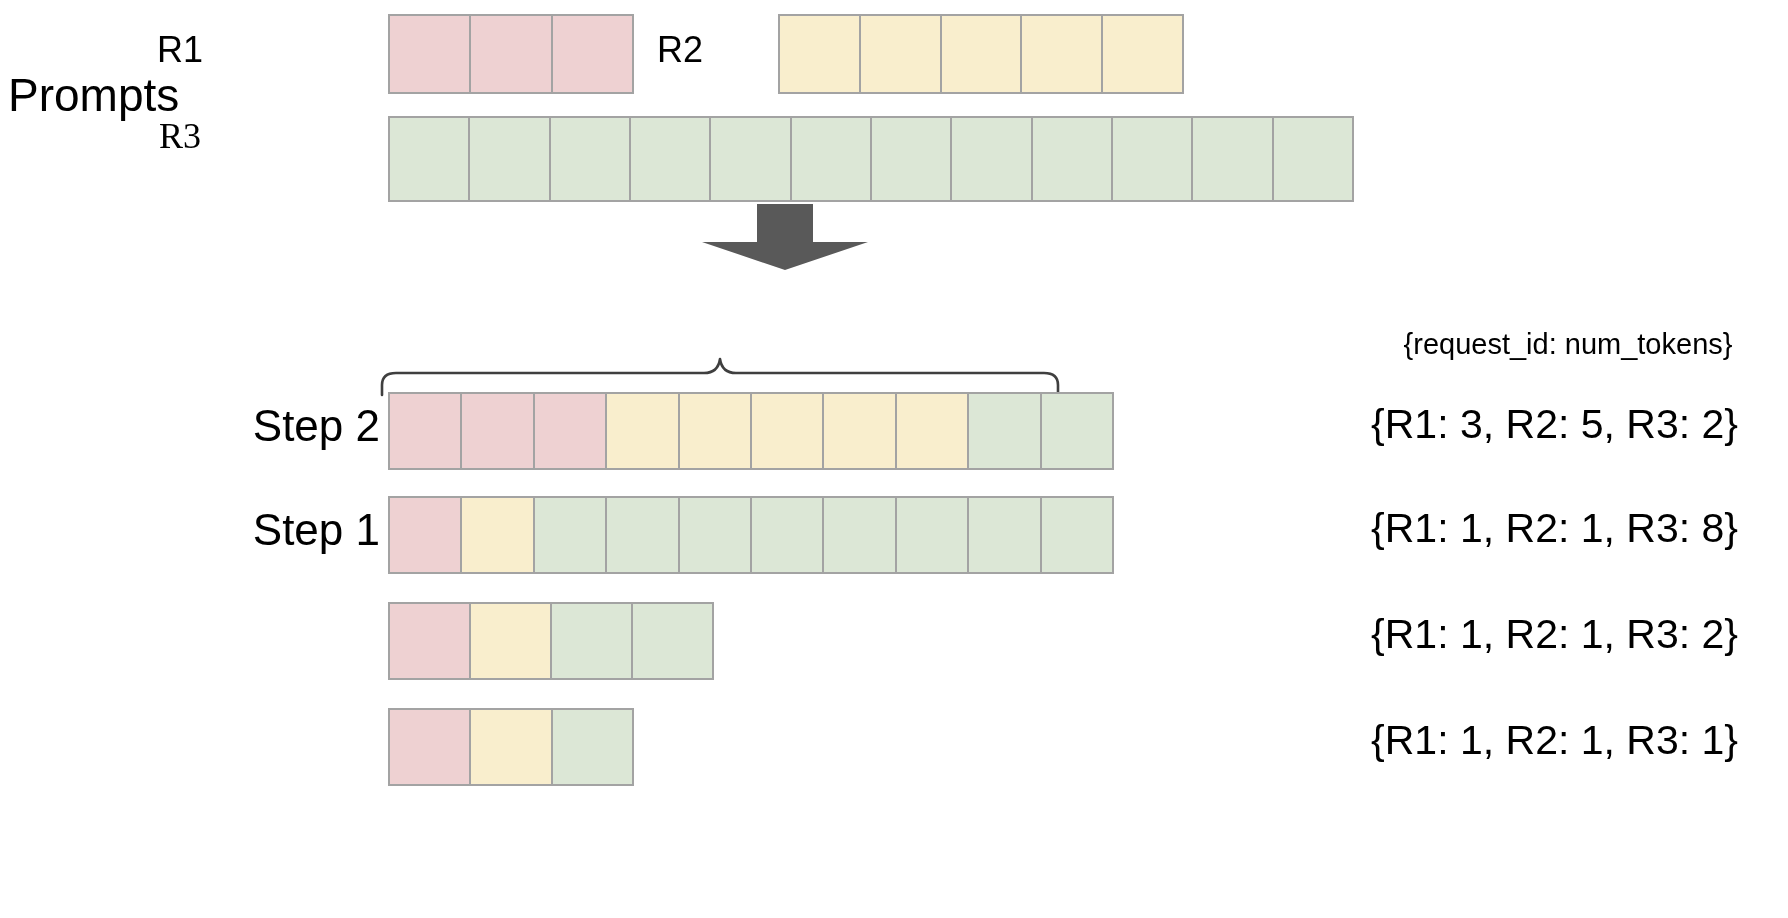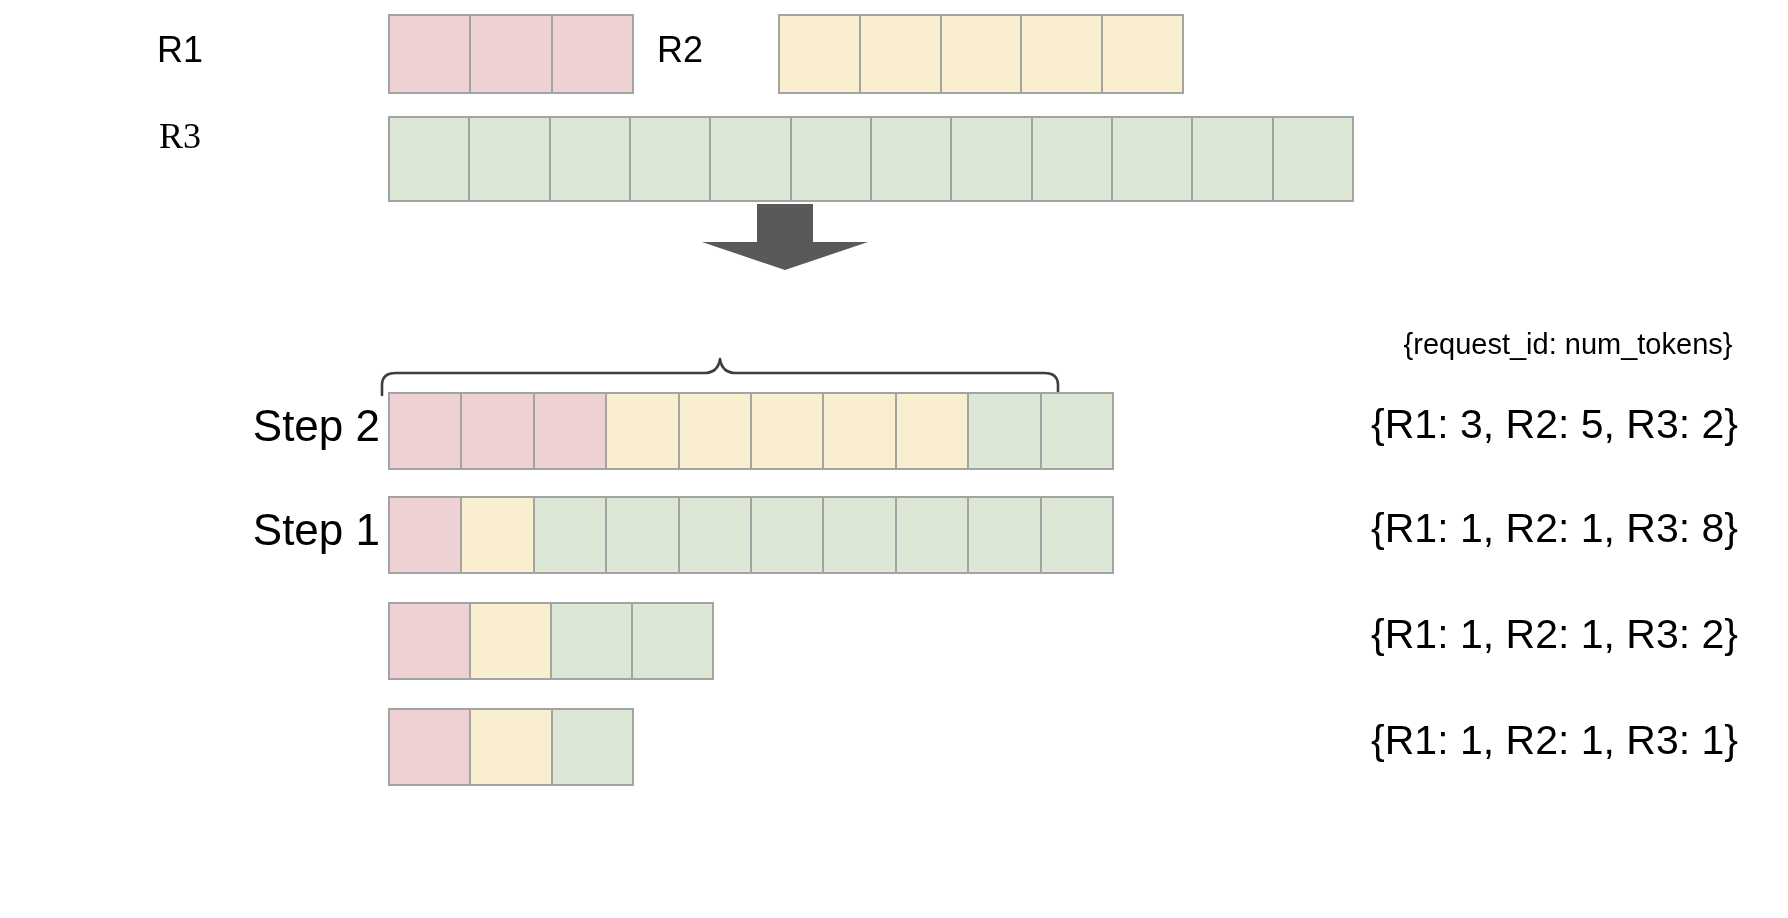--- a/index.html
+++ b/index.html
@@ -107,20 +107,21 @@
     top: 286px;
     width: 520px;
     text-align: center;
   }
 </style>
 </head>
 <body>
 
 <div id="stage">
 
+  <div class="lbl prompts-label">Prompts</div>
 
   <div class="lbl rlabel" style="left:120px; top:32px;">R1</div>
 
   <div class="bar" id="prompt-bar-r1" style="left:388px; top:14px; width:246px; height:80px;">
       <div class="cell r1" style="flex: 1 1 0px; background: rgb(238, 209, 210);"></div>
       <div class="cell r1" style="flex: 1 1 0px; background: rgb(238, 209, 210);"></div>
       <div class="cell r1" style="flex: 1 1 0px; background: rgb(238, 209, 210);"></div>
     </div>
 
   <div class="lbl rlabel" style="left:620px; top:32px;">R2</div>

